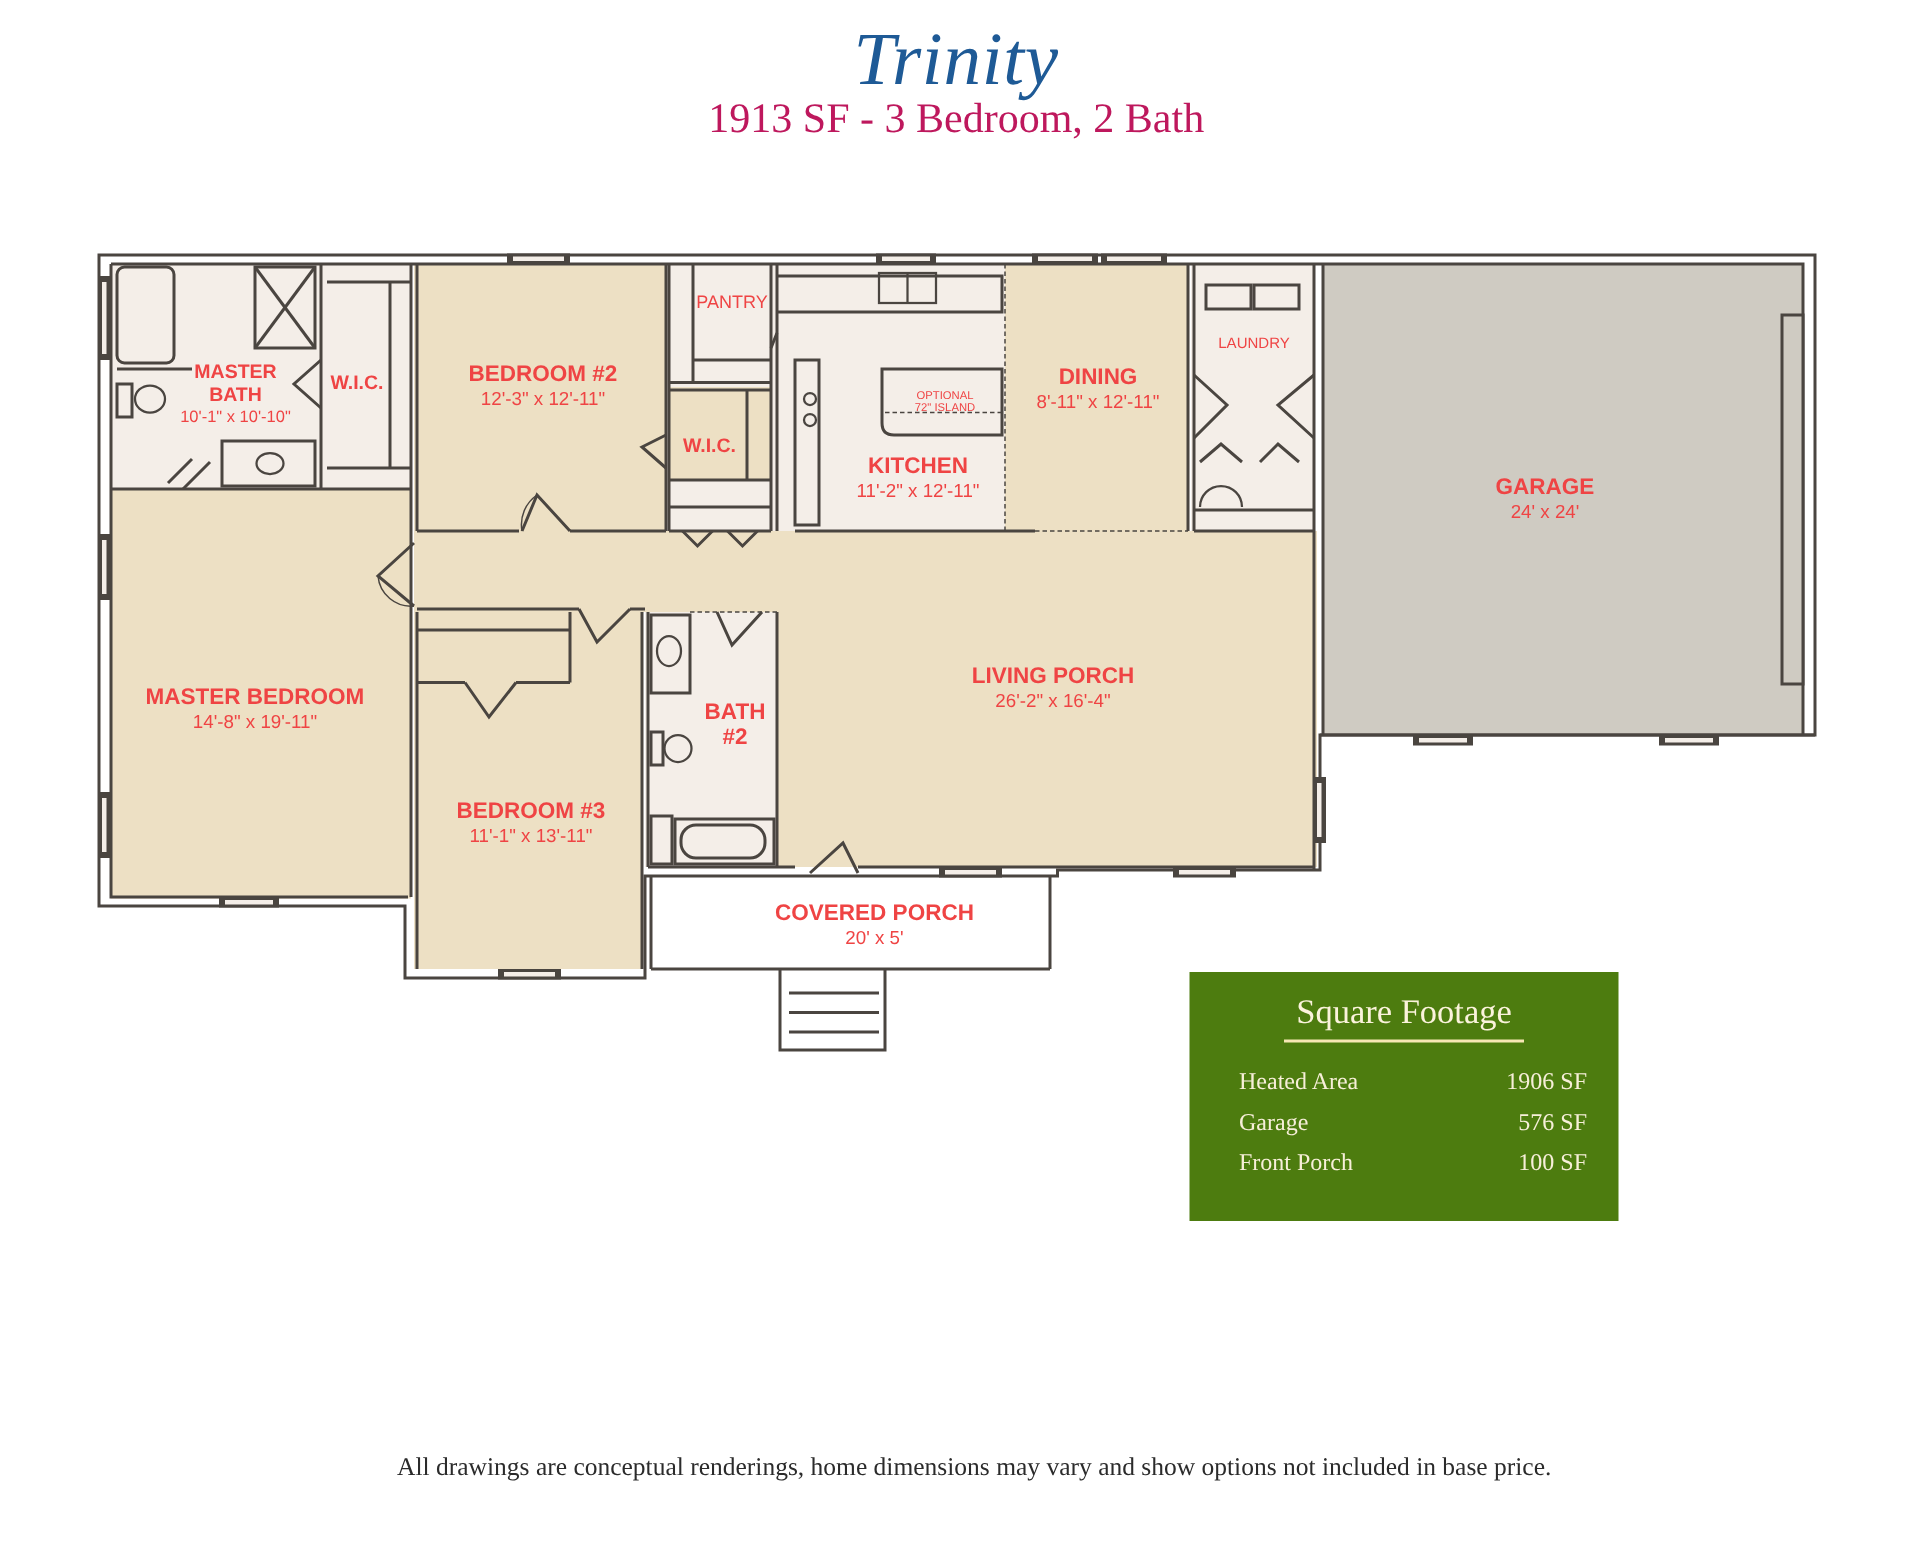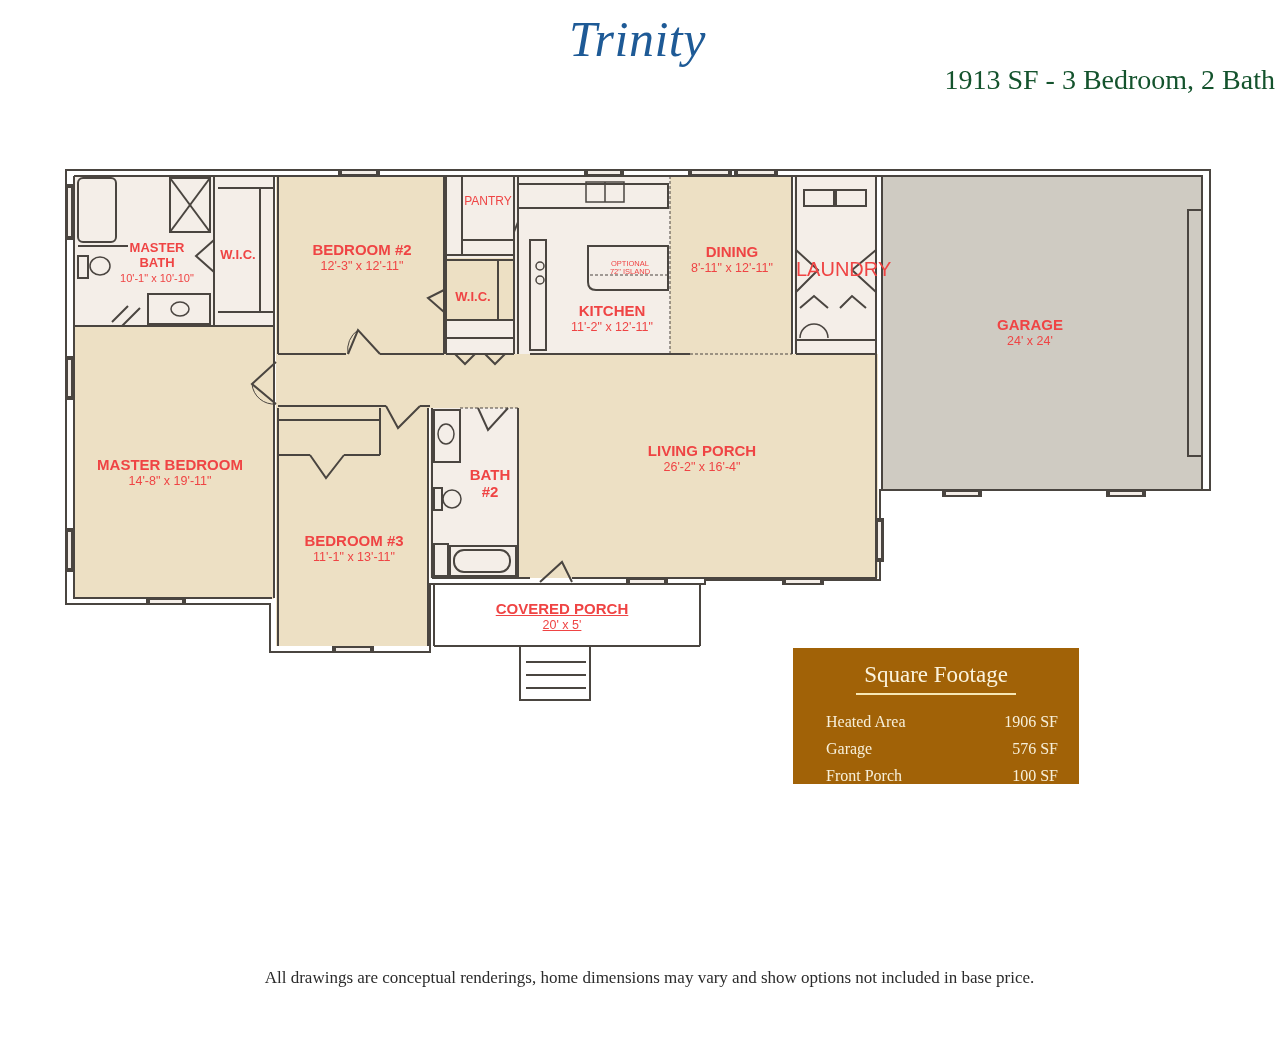--- a/index.html
+++ b/index.html
@@ -1,23 +1,23 @@
 <!DOCTYPE html>
 <html><head>
 <meta charset="utf-8">
 <style>
   html, body { margin:0; padding:0; background:#ffffff; }
   body { width:1275px; height:1039px; position:relative; overflow:hidden; font-family:"Liberation Sans", sans-serif; }
   .title { position:absolute; left:0; width:1275px; top:10px; text-align:center; font-family:"Liberation Serif", serif; font-style:italic; font-weight:normal; font-size:50px; color:#1e5a96; letter-spacing:0.5px; }
-  .subtitle { position:absolute; left:0; width:1275px; top:64px; text-align:right; font-family:"Liberation Serif", serif; font-size:28px; color:#14532d; }
+  .subtitle { position:absolute; left:0; width:1275px; top:64px; text-align:center; font-family:"Liberation Serif", serif; font-size:28px; color:#be185d; }
   .plan { position:absolute; left:0; top:0; }
   .lbl { position:absolute; text-align:center; color:#ef4444; font-family:"Liberation Sans", sans-serif; }
   .lbl .n { font-size:15px; font-weight:bold; display:block; line-height:17px; }
   .lbl .d { font-size:12.5px; display:block; line-height:16px; }
-  .sf-box { position:absolute; left:793px; top:648px; width:286px; height:136px; background:#a16207; }
+  .sf-box { position:absolute; left:793px; top:648px; width:286px; height:166px; background:#4d7c0f; }
   .sf-title { position:absolute; left:0; width:286px; top:14px; text-align:center; font-family:"Liberation Serif", serif; font-size:23px; color:#fbf3dc; }
   .sf-underline { position:absolute; left:63px; top:45px; width:160px; height:2px; background:#f7e7b4; }
   .sf-row { position:absolute; left:15px; width:250px; font-family:"Liberation Serif", serif; font-size:16px; color:#f7efd9; }
   .sf-row .k { position:absolute; left:18px; }
   .sf-row .v { position:absolute; right:0; }
   .disclaimer { position:absolute; left:12px; width:1275px; top:968px; text-align:center; font-family:"Liberation Serif", serif; font-size:17px; color:#2b2b2b; }
 </style>
 </head>
 <body>
 
@@ -236,21 +236,21 @@
 </div>
 <div class="lbl" style="left:552px;top:302px;width:120px;">
   <span class="n">KITCHEN</span>
   <span class="d">11'-2" x 12'-11"</span>
 </div>
 <div class="lbl" style="left:672px;top:243px;width:120px;">
   <span class="n">DINING</span>
   <span class="d">8'-11" x 12'-11"</span>
 </div>
 <div class="lbl" style="left:796px;top:221px;width:80px;">
-  <span class="n" style="font-size:20px;font-weight:normal;margin-top:40px;">LAUNDRY</span>
+  <span class="n" style="font-size:10px;font-weight:normal;">LAUNDRY</span>
 </div>
 <div class="lbl" style="left:970px;top:316px;width:120px;">
   <span class="n">GARAGE</span>
   <span class="d">24' x 24'</span>
 </div>
 <div class="lbl" style="left:80px;top:440px;width:180px;margin-top:16px;">
   <span class="n">MASTER BEDROOM</span>
   <span class="d">14'-8" x 19'-11"</span>
 </div>
 <div class="lbl" style="left:284px;top:532px;width:140px;">
@@ -258,21 +258,21 @@
   <span class="d">11'-1" x 13'-11"</span>
 </div>
 <div class="lbl" style="left:462px;top:466px;width:56px;">
   <span class="n">BATH</span>
   <span class="n">#2</span>
 </div>
 <div class="lbl" style="left:622px;top:442px;width:160px;">
   <span class="n">LIVING PORCH</span>
   <span class="d">26'-2" x 16'-4"</span>
 </div>
-<div class="lbl" style="left:472px;top:600px;width:180px;text-decoration:underline;">
+<div class="lbl" style="left:493px;top:600px;width:180px;">
   <span class="n">COVERED PORCH</span>
   <span class="d">20' x 5'</span>
 </div>
 
 <div class="sf-box">
   <div class="sf-title">Square Footage</div>
   <div class="sf-underline"></div>
   <div class="sf-row" style="top:65px;">
     <span class="k">Heated Area</span>
     <span class="v">1906 SF</span>

